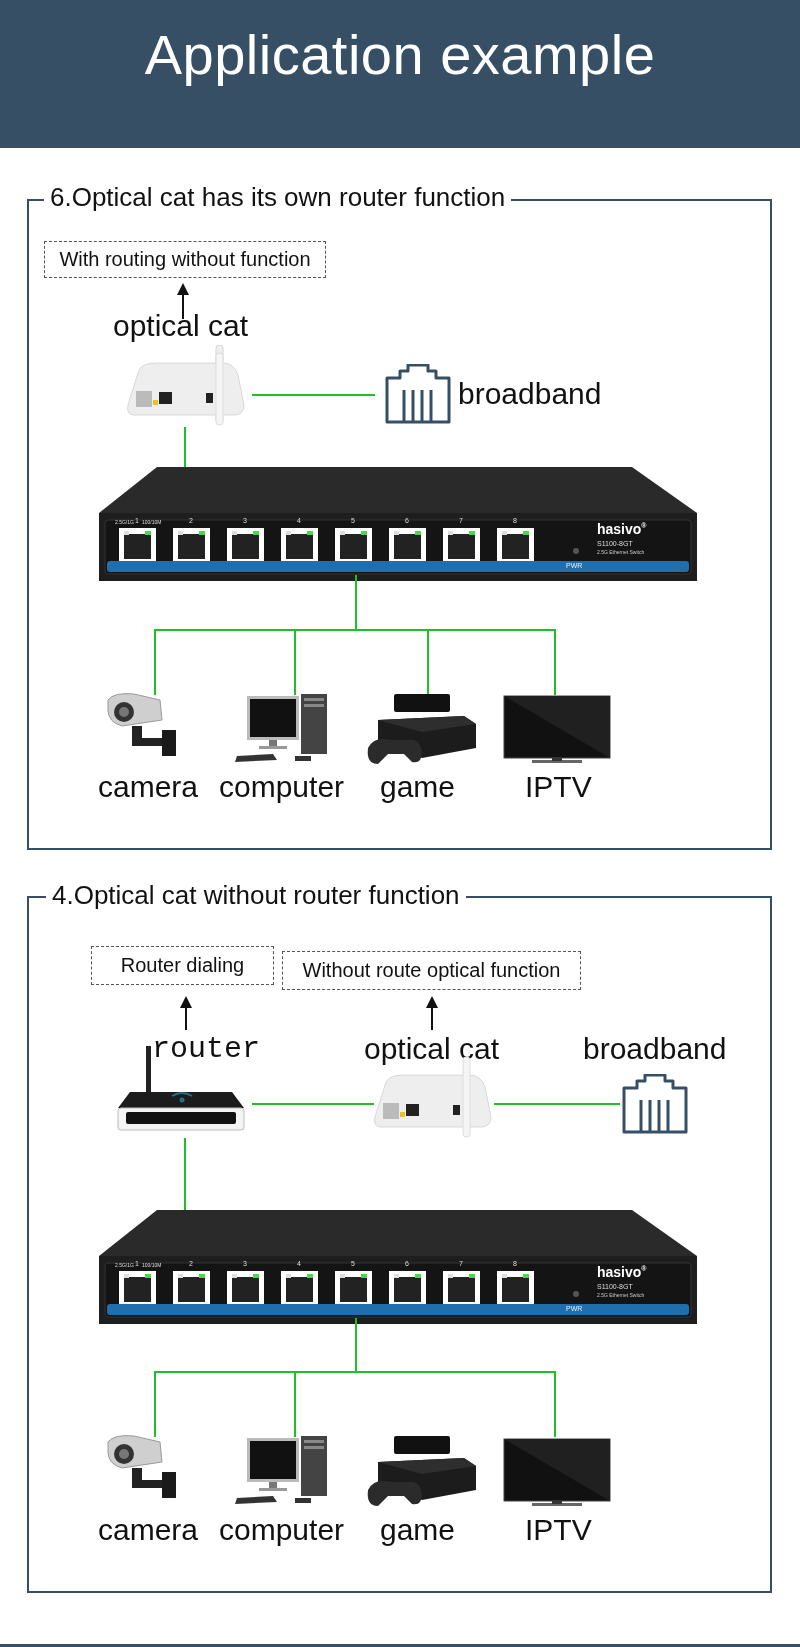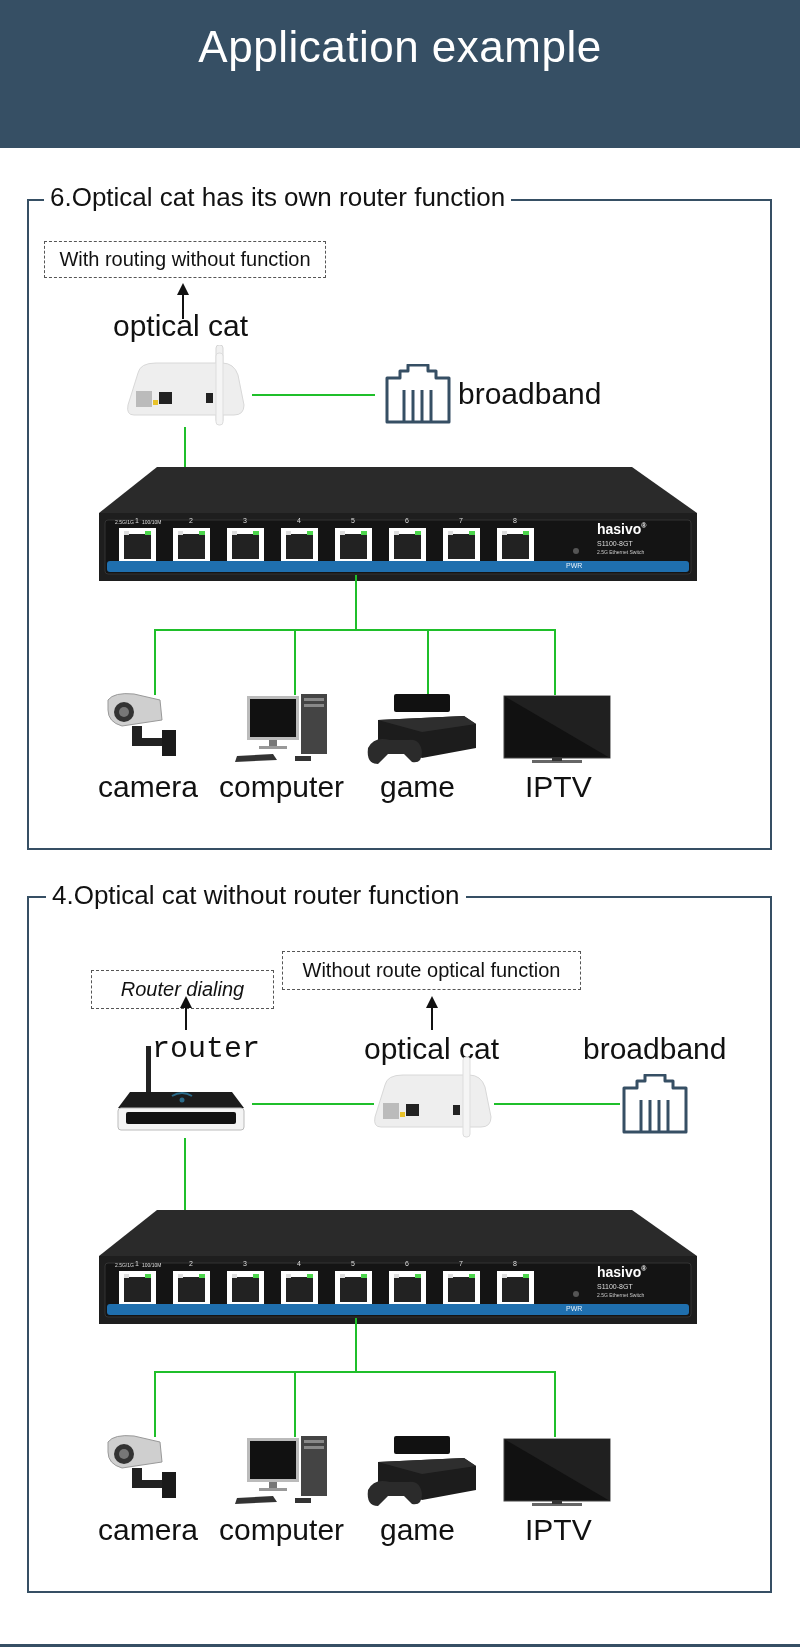--- a/index.html
+++ b/index.html
@@ -1,19 +1,19 @@
 <!DOCTYPE html>
 <html><head>
 <meta charset="utf-8">
 <style>
   html,body{margin:0;padding:0;background:#ffffff;}
   body{width:800px;height:1647px;position:relative;overflow:hidden;font-family:"Liberation Sans","DejaVu Sans",sans-serif;color:#111;}
   .abs{position:absolute;}
   .header{left:0;top:0;width:800px;height:148px;background:#364f64;}
-  .header-title{left:0;top:22px;width:800px;text-align:center;color:#fff;font-size:44px;letter-spacing:0.5px;}
+  .header-title{left:0;top:22px;width:800px;text-align:center;color:#fff;font-size:56px;letter-spacing:0.5px;}
   .frame{border:2px solid #364f64;box-sizing:border-box;}
   .frame-title{background:#fff;font-size:26px;padding:0 6px;line-height:30px;white-space:nowrap;color:#111;}
   .dashbox{border:1px dashed #555;box-sizing:border-box;font-size:20px;text-align:center;white-space:nowrap;background:#fff;}
   .label{font-size:30px;white-space:nowrap;color:#111;}
   .green-h{height:2px;background:#1fbf2a;}
   .green-v{width:2px;background:#1fbf2a;}
   .arrow-shaft{width:2px;background:#111;}
   .arrow-head{width:0;height:0;border-left:6px solid transparent;border-right:6px solid transparent;border-bottom:12px solid #111;}
   .bottom-line{left:0;top:1644px;width:800px;height:3px;background:#364f64;}
 </style>
@@ -155,21 +155,21 @@
 </svg>
 
 <div class="abs label" style="left:98px;top:770px;">camera</div>
 <div class="abs label" style="left:219px;top:770px;">computer</div>
 <div class="abs label" style="left:380px;top:770px;">game</div>
 <div class="abs label" style="left:525px;top:770px;">IPTV</div>
 
 <div class="abs frame" style="left:27px;top:896px;width:745px;height:697px;"></div>
 <div class="abs frame-title" style="left:46px;top:880px;">4.Optical cat without router function</div>
 
-<div class="abs dashbox" style="left:91px;top:970px;width:183px;height:39px;line-height:37px;font-style:italic;">Router dialing</div>
+<div class="abs dashbox" style="left:91px;top:946px;width:183px;height:39px;line-height:37px;">Router dialing</div>
 <div class="abs dashbox" style="left:282px;top:951px;width:299px;height:39px;line-height:37px;">Without route optical function</div>
 
 <div class="abs arrow-head" style="left:180px;top:996px;"></div>
 <div class="abs arrow-shaft" style="left:185px;top:1006px;height:24px;"></div>
 <div class="abs arrow-head" style="left:426px;top:996px;"></div>
 <div class="abs arrow-shaft" style="left:431px;top:1006px;height:24px;"></div>
 
 <div class="abs label" style="left:152px;top:1032px;font-family:Liberation Mono, monospace;">router</div>
 <div class="abs label" style="left:364px;top:1032px;">optical cat</div>
 <div class="abs label" style="left:583px;top:1032px;">broadband</div>

